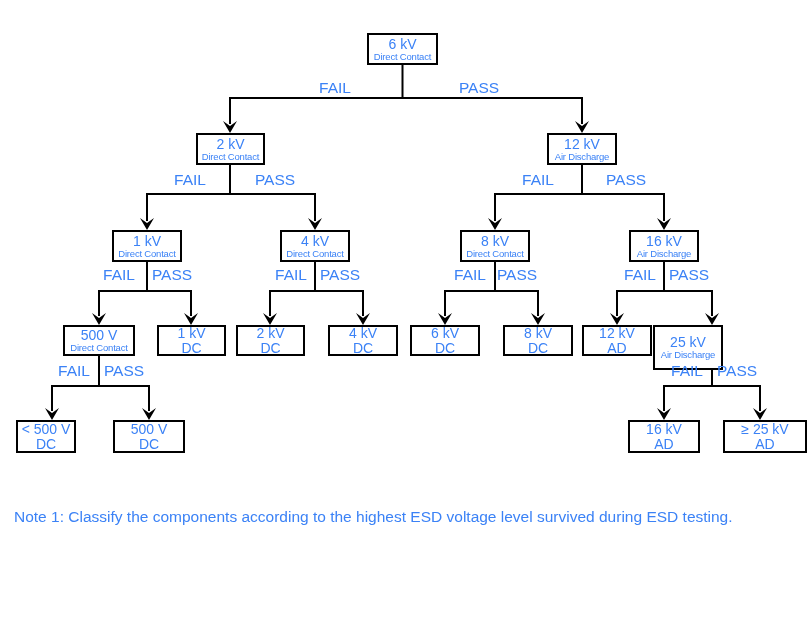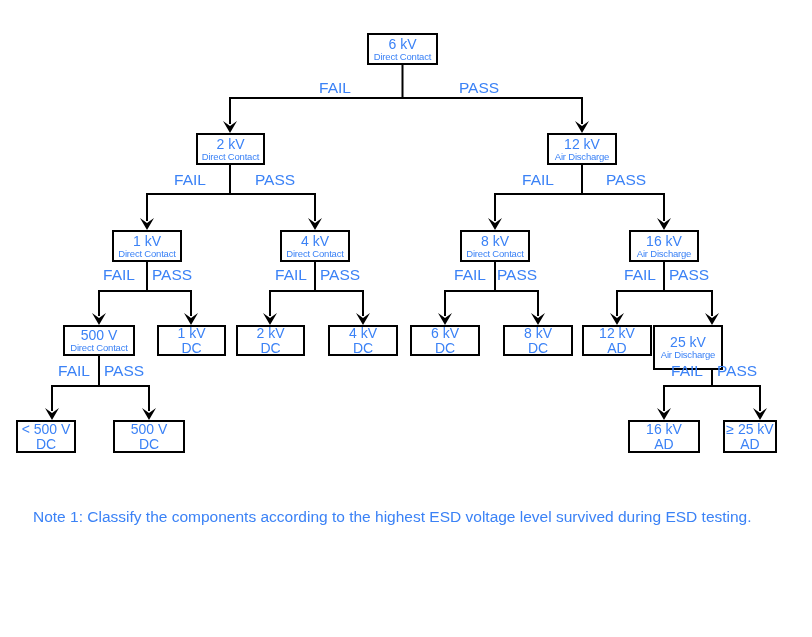--- a/index.html
+++ b/index.html
@@ -8,21 +8,21 @@
   .connectors{position:absolute;left:0;top:0;}
   .node{position:absolute;box-sizing:border-box;border:2px solid #000;background:#fff;
         display:flex;flex-direction:column;align-items:center;justify-content:center;
         text-align:center;white-space:nowrap;}
   .dec .nt{font-size:14px;line-height:15px;}
   .dec .ns{font-size:9.5px;line-height:10px;letter-spacing:-0.2px;}
   .res .nt{font-size:14px;line-height:15px;}
   .res .ns{font-size:14px;line-height:15px;}
   .elabel{position:absolute;transform:translateX(-50%);font-size:15.5px;line-height:16px;
           white-space:nowrap;}
-  .note{position:absolute;left:14px;top:507px;font-size:15.5px;line-height:19px;white-space:nowrap;margin-left:19px;}
+  .note{position:absolute;left:14px;top:507px;font-size:15.5px;line-height:19px;white-space:nowrap;}
   .caption{position:absolute;left:361px;top:582px;transform:translateX(-50%);
            text-align:center;white-space:nowrap;}
   .cap1{font-size:15px;font-weight:bold;line-height:18px;}
   .cap1 span + span{margin-left:4px;}
   .cap1 .em{font-style:italic;}
   .cap2{font-size:13.5px;line-height:17px;}
 </style>
 </head>
 <body>
 
@@ -117,21 +117,21 @@
     <span class="ns">DC</span>
   </div>
   <div class="node res" style="left:113px;top:420px;width:72px;height:33px">
     <span class="nt">500 V</span>
     <span class="ns">DC</span>
   </div>
   <div class="node res" style="left:628px;top:420px;width:72px;height:33px">
     <span class="nt">16 kV</span>
     <span class="ns">AD</span>
   </div>
-  <div class="node res" style="left:723px;top:420px;width:54px;height:33px">
+  <div class="node res" style="left:723px;top:420px;width:84px;height:33px">
     <span class="nt">≥ 25 kV</span>
     <span class="ns">AD</span>
   </div>
 
   <span class="elabel" style="left:335px;top:80px">FAIL</span>
   <span class="elabel" style="left:479px;top:80px">PASS</span>
   <span class="elabel" style="left:190px;top:172px">FAIL</span>
   <span class="elabel" style="left:275px;top:172px">PASS</span>
   <span class="elabel" style="left:538px;top:172px">FAIL</span>
   <span class="elabel" style="left:626px;top:172px">PASS</span>

